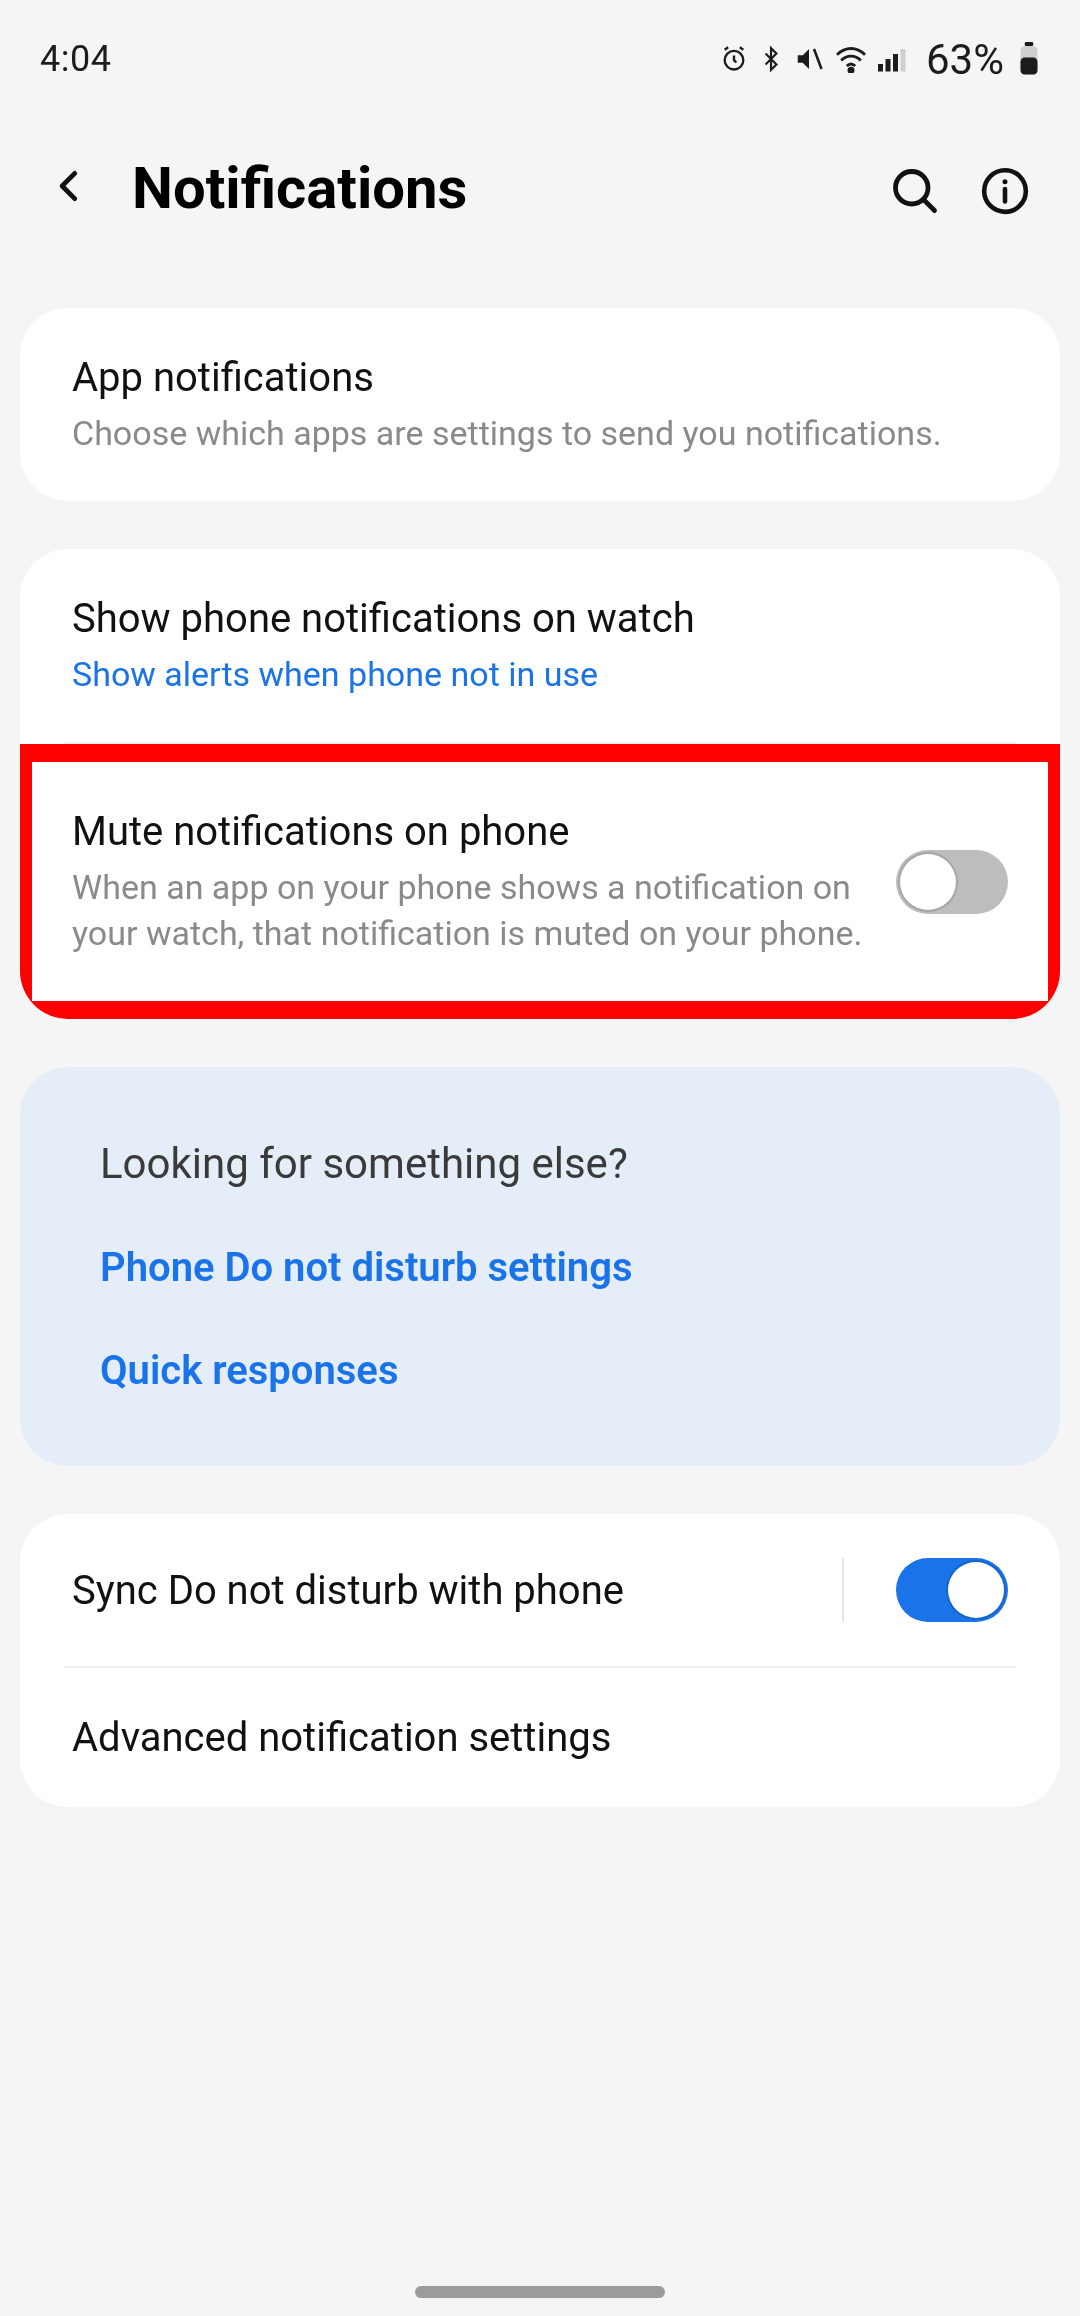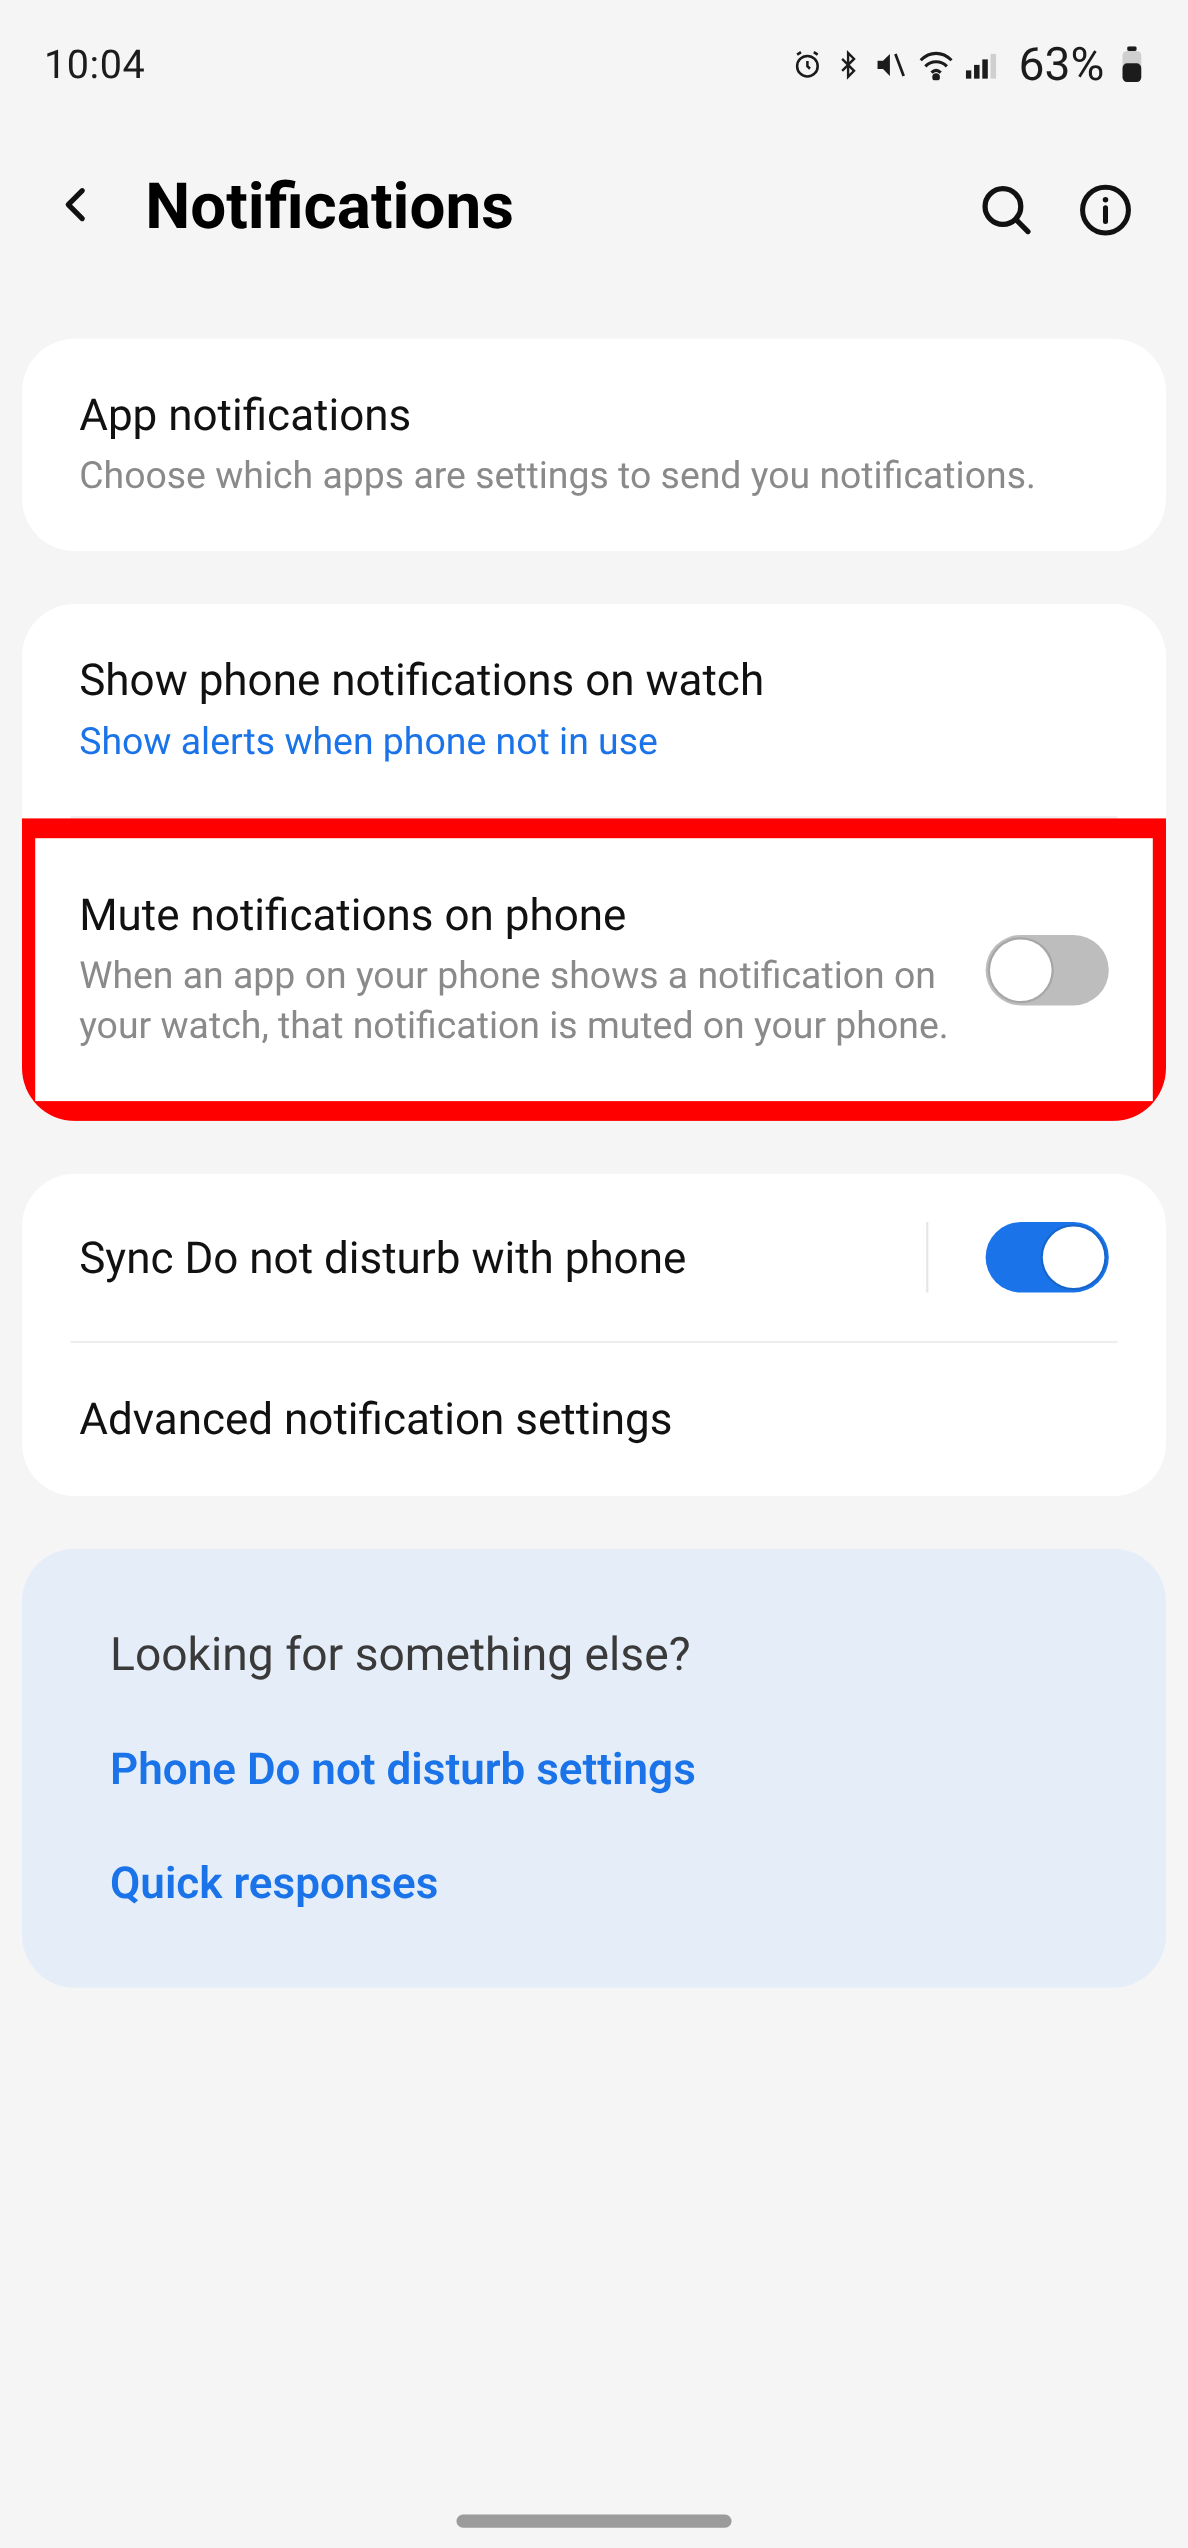--- a/index.html
+++ b/index.html
@@ -150,21 +150,21 @@
     }
 
     .root { position: relative; min-height: 2316px; }
   </style>
 </head>
 <body>
 
 <div class="root">
 
   <div class="status-bar">
-    <div class="status-left">10:04</div>
+    <div class="status-left">4:04</div>
     <div class="status-right">
       <span class="status-ico">
         <svg width="28" height="28" viewBox="0 0 24 24" fill="none" stroke="#1c1c1c" stroke-width="2">
             <circle cx="12" cy="13" r="8"></circle>
             <path d="M12 9v4l2 2"></path>
             <path d="M4 4l3-2M20 4l-3-2"></path>
           </svg>
       </span>
       <span class="status-ico">
         <svg width="26" height="30" viewBox="0 0 24 24" fill="none" stroke="#1c1c1c" stroke-width="2">
@@ -248,38 +248,38 @@
         <div class="row-title">Mute notifications on phone</div>
         <div class="row-sub">When an app on your phone shows a notification on your watch, that notification is muted on your phone.</div>
       </div>
       <button class="switch off">
           <span class="knob"></span>
         </button>
       <div class="highlight"></div>
     </div>
   </div>
 
+  <div class="card card-blue">
+    <div class="hdr">Looking for something else?</div>
+    <div class="link-item">Phone Do not disturb settings</div>
+    <div class="link-item">Quick responses</div>
+  </div>
+
   <div class="card">
     <div class="row">
       <div class="texts">
         <div class="row-title">Sync Do not disturb with phone</div>
       </div>
       <div class="switch-divider"></div>
       <button class="switch on">
           <span class="knob"></span>
         </button>
     </div>
     <div class="sep"></div>
     <div class="row">
       <div class="texts">
         <div class="row-title">Advanced notification settings</div>
       </div>
     </div>
   </div>
 
-  <div class="card card-blue">
-    <div class="hdr">Looking for something else?</div>
-    <div class="link-item">Phone Do not disturb settings</div>
-    <div class="link-item">Quick responses</div>
-  </div>
-
   <div class="nav-handle"></div>
 </div>
 
 </body></html>

